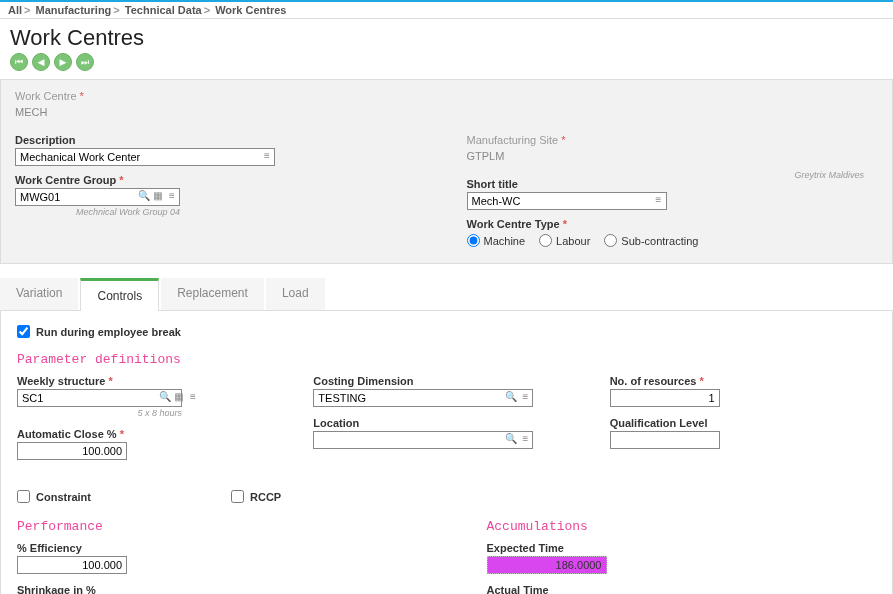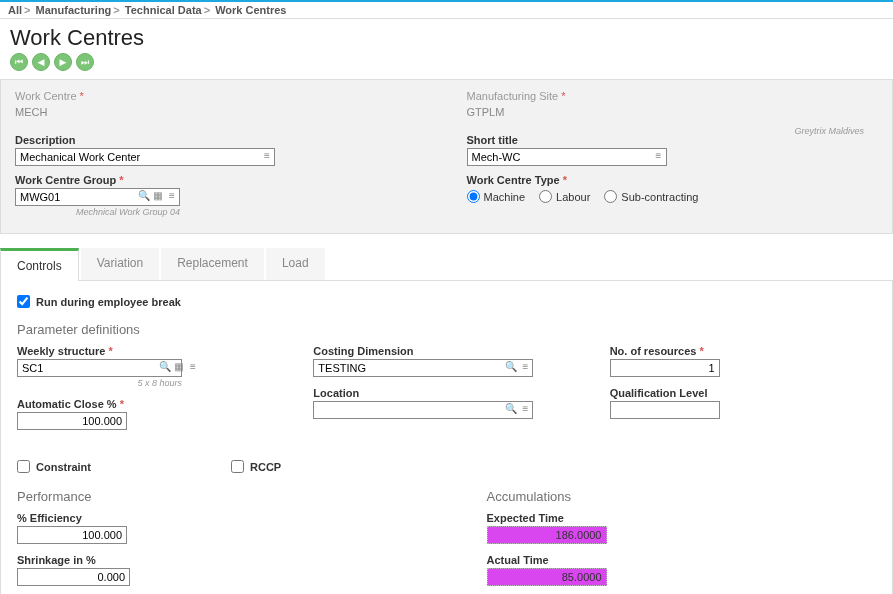--- a/index.html
+++ b/index.html
@@ -26,21 +26,21 @@
   .site-helper { font-size: 9px; font-style: italic; color: #999; position: absolute; right: 14px; top: 36px; }
   .radio-row { display: flex; gap: 14px; align-items: center; margin-top: 4px; }
   .radio-item { display: flex; align-items: center; gap: 4px; font-size: 11px; }
   .radio-item input { margin: 0; }
   .tabs { display: flex; border-bottom: 1px solid #ddd; margin-top: 14px; }
   .tab { padding: 8px 16px; font-size: 12px; color: #888; cursor: pointer; background: #f5f5f5; margin-right: 2px; }
   .tab.active { color: #333; background: #fff; border-top: 3px solid #4caf50; border-left: 1px solid #ddd; border-right: 1px solid #ddd; margin-bottom: -1px; }
   .tab-body { padding: 14px 16px; border: 1px solid #ddd; border-top: none; }
   .check-row { display: flex; align-items: center; gap: 6px; margin-bottom: 14px; font-size: 11px; font-weight: bold; }
   .check-row input { width: 13px; height: 13px; }
-  .section-title { color: #737373; font-size: 13px; font-weight: normal; margin-bottom: 8px; }
+  .section-title { color: #ec4899; font-size: 13px; font-weight: normal; margin-bottom: 8px; font-family: Liberation Mono, monospace; }
   .grid3 { display: flex; gap: 30px; }
   .gcol { flex: 1; min-width: 0; }
   .gcol .field-row { margin-bottom: 10px; }
   .num-input { text-align: right; }
   .grid2 { display: flex; gap: 80px; margin-top: 16px; }
   .checks-row { display: flex; gap: 140px; margin: 20px 0 14px; }
   .ro-field { border: 1px dotted #bbb; height: 18px; padding: 2px 4px; font-size: 11px; text-align: right; background: #d946ef; width: 120px; }
 </style>
 </head>
 <body>
@@ -85,21 +85,21 @@
         <div class="icons">
           <span class="icon-sm">🔍</span>
           <span class="icon-sm">▦</span>
           <span class="icon-sm">≡</span>
         </div>
       </div>
       <div class="helper" style="width:165px">Mechnical Work Group  04</div>
     </div>
   </div>
 
-  <div class="header-col" style="position:relative;">
+  <div class="header-col" style="position:relative;margin-top:44px;">
     <div class="field-row">
       <span class="lbl muted"><span>Manufacturing Site</span> <span class="req">*</span></span>
       <div class="static-val">GTPLM</div>
     </div>
     <div class="site-helper">Greytrix   Maldives</div>
     <div class="field-row">
       <span class="lbl">Short title</span>
       <div class="input-wrap" style="width:200px">
         <input class="input" style="width: 200px;" value="Mech-WC">
         <div class="icons">
@@ -121,22 +121,22 @@
         <label class="radio-item">
             <input type="radio" name="wctype" style=""> 
             <span>Sub-contracting</span>
           </label>
       </div>
     </div>
   </div>
 </div>
 
 <div class="tabs">
+  <div class="tab">Variation</div>
   <div class="tab active">Controls</div>
-  <div class="tab">Variation</div>
   <div class="tab">Replacement</div>
   <div class="tab">Load</div>
 </div>
 
 <div class="tab-body">
 
   <label class="check-row">
     <input type="checkbox" checked="" style=""> 
       <span>Run during employee break</span>
   </label>

